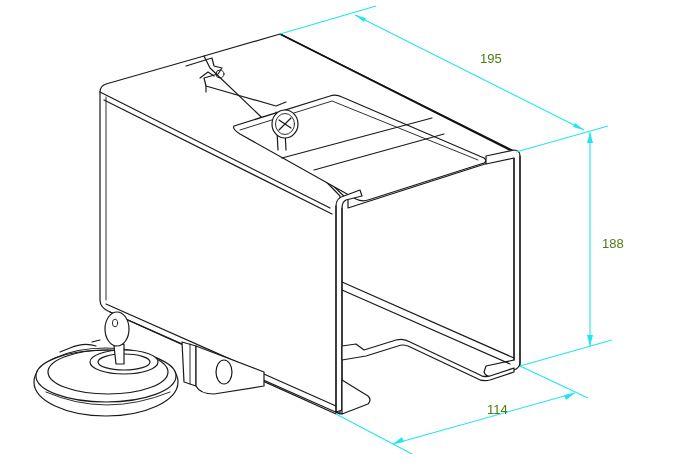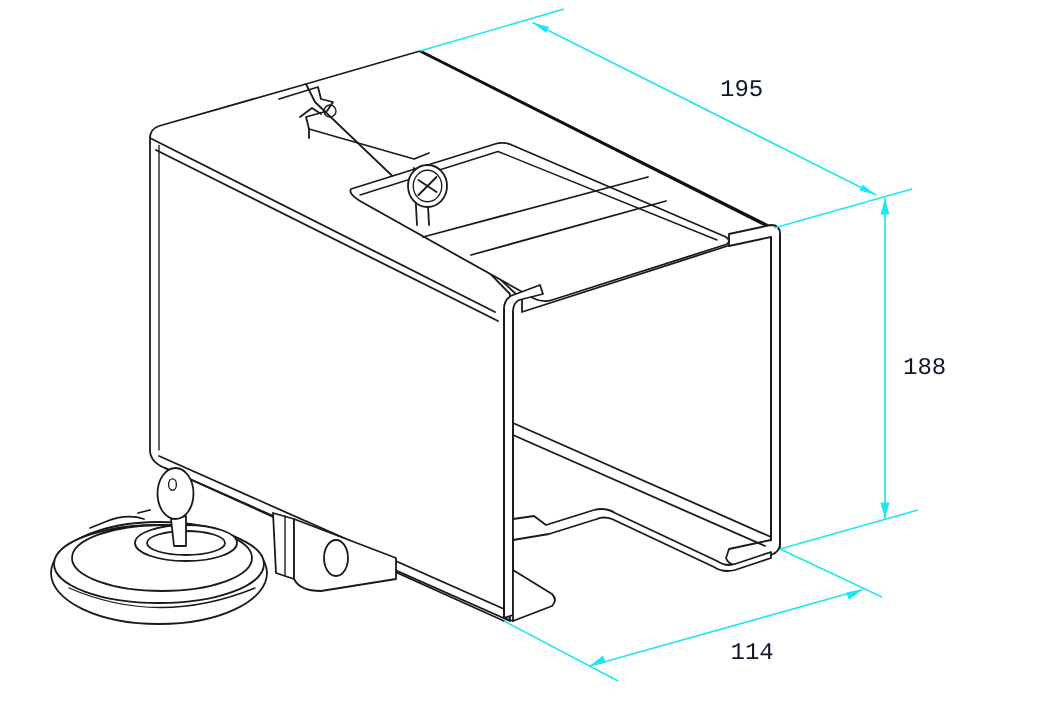--- a/index.html
+++ b/index.html
@@ -4,21 +4,21 @@
 <style>
   html, body { margin: 0; padding: 0; background: #ffffff; }
   body { width: 700px; height: 467px; overflow: hidden; position: relative; font-family: "DejaVu Sans", sans-serif; }
   #drawing { position: absolute; left: 0; top: 0; width: 700px; height: 467px; }
   .ln { fill: none; stroke: #1a1a1a; stroke-width: 1.2; stroke-linejoin: round; stroke-linecap: round; }
   .ln-thin { fill: none; stroke: #1a1a1a; stroke-width: 0.9; stroke-linejoin: round; stroke-linecap: round; }
   .ln-bold { fill: none; stroke: #111; stroke-width: 1.8; }
   .fillw { fill: #ffffff; stroke: #1a1a1a; stroke-width: 1.2; stroke-linejoin: round; }
   .dim { fill: none; stroke: #22e6ee; stroke-width: 1.1; }
   .arrow { fill: #22e6ee; stroke: none; }
-  .dim-label { position: absolute; font-family: Liberation Mono, monospace; font-size: 16px; color: #0f172a; line-height: 1; }
+  .dim-label { position: absolute; font-family: Liberation Sans, sans-serif; font-size: 13px; color: #4d7c0f; line-height: 1; }
 </style>
 </head>
 <body>
 
 <svg id="drawing" viewBox="0 0 700 467" xmlns="http://www.w3.org/2000/svg">
 
   <g>
 
     <path class="fillw" d="M100,92 Q100,86 106,84 L204,56 L340,196 L340,414 L110,312 Q100,308 100,300 Z"></path>
     <path class="ln-thin" d="M106,97 L106,300"></path>
@@ -110,13 +110,13 @@
     <path class="dim" d="M520,366 L588,398"></path>
     <path class="dim" d="M336,414 L412,454"></path>
     <path class="dim" d="M393,444 L575,393"></path>
     <polygon class="arrow" points="393,444 402,437 404,442"></polygon>
     <polygon class="arrow" points="575,393 566,400 564,395"></polygon>
   </g>
 </svg>
 
 <div class="dim-label" style="left:480px; top:52px;">195</div>
 <div class="dim-label" style="left:602px; top:237px;">188</div>
-<div class="dim-label" style="left:487px; top:427px;">114</div>
+<div class="dim-label" style="left:487px; top:403px;">114</div>
 
 </body></html>

